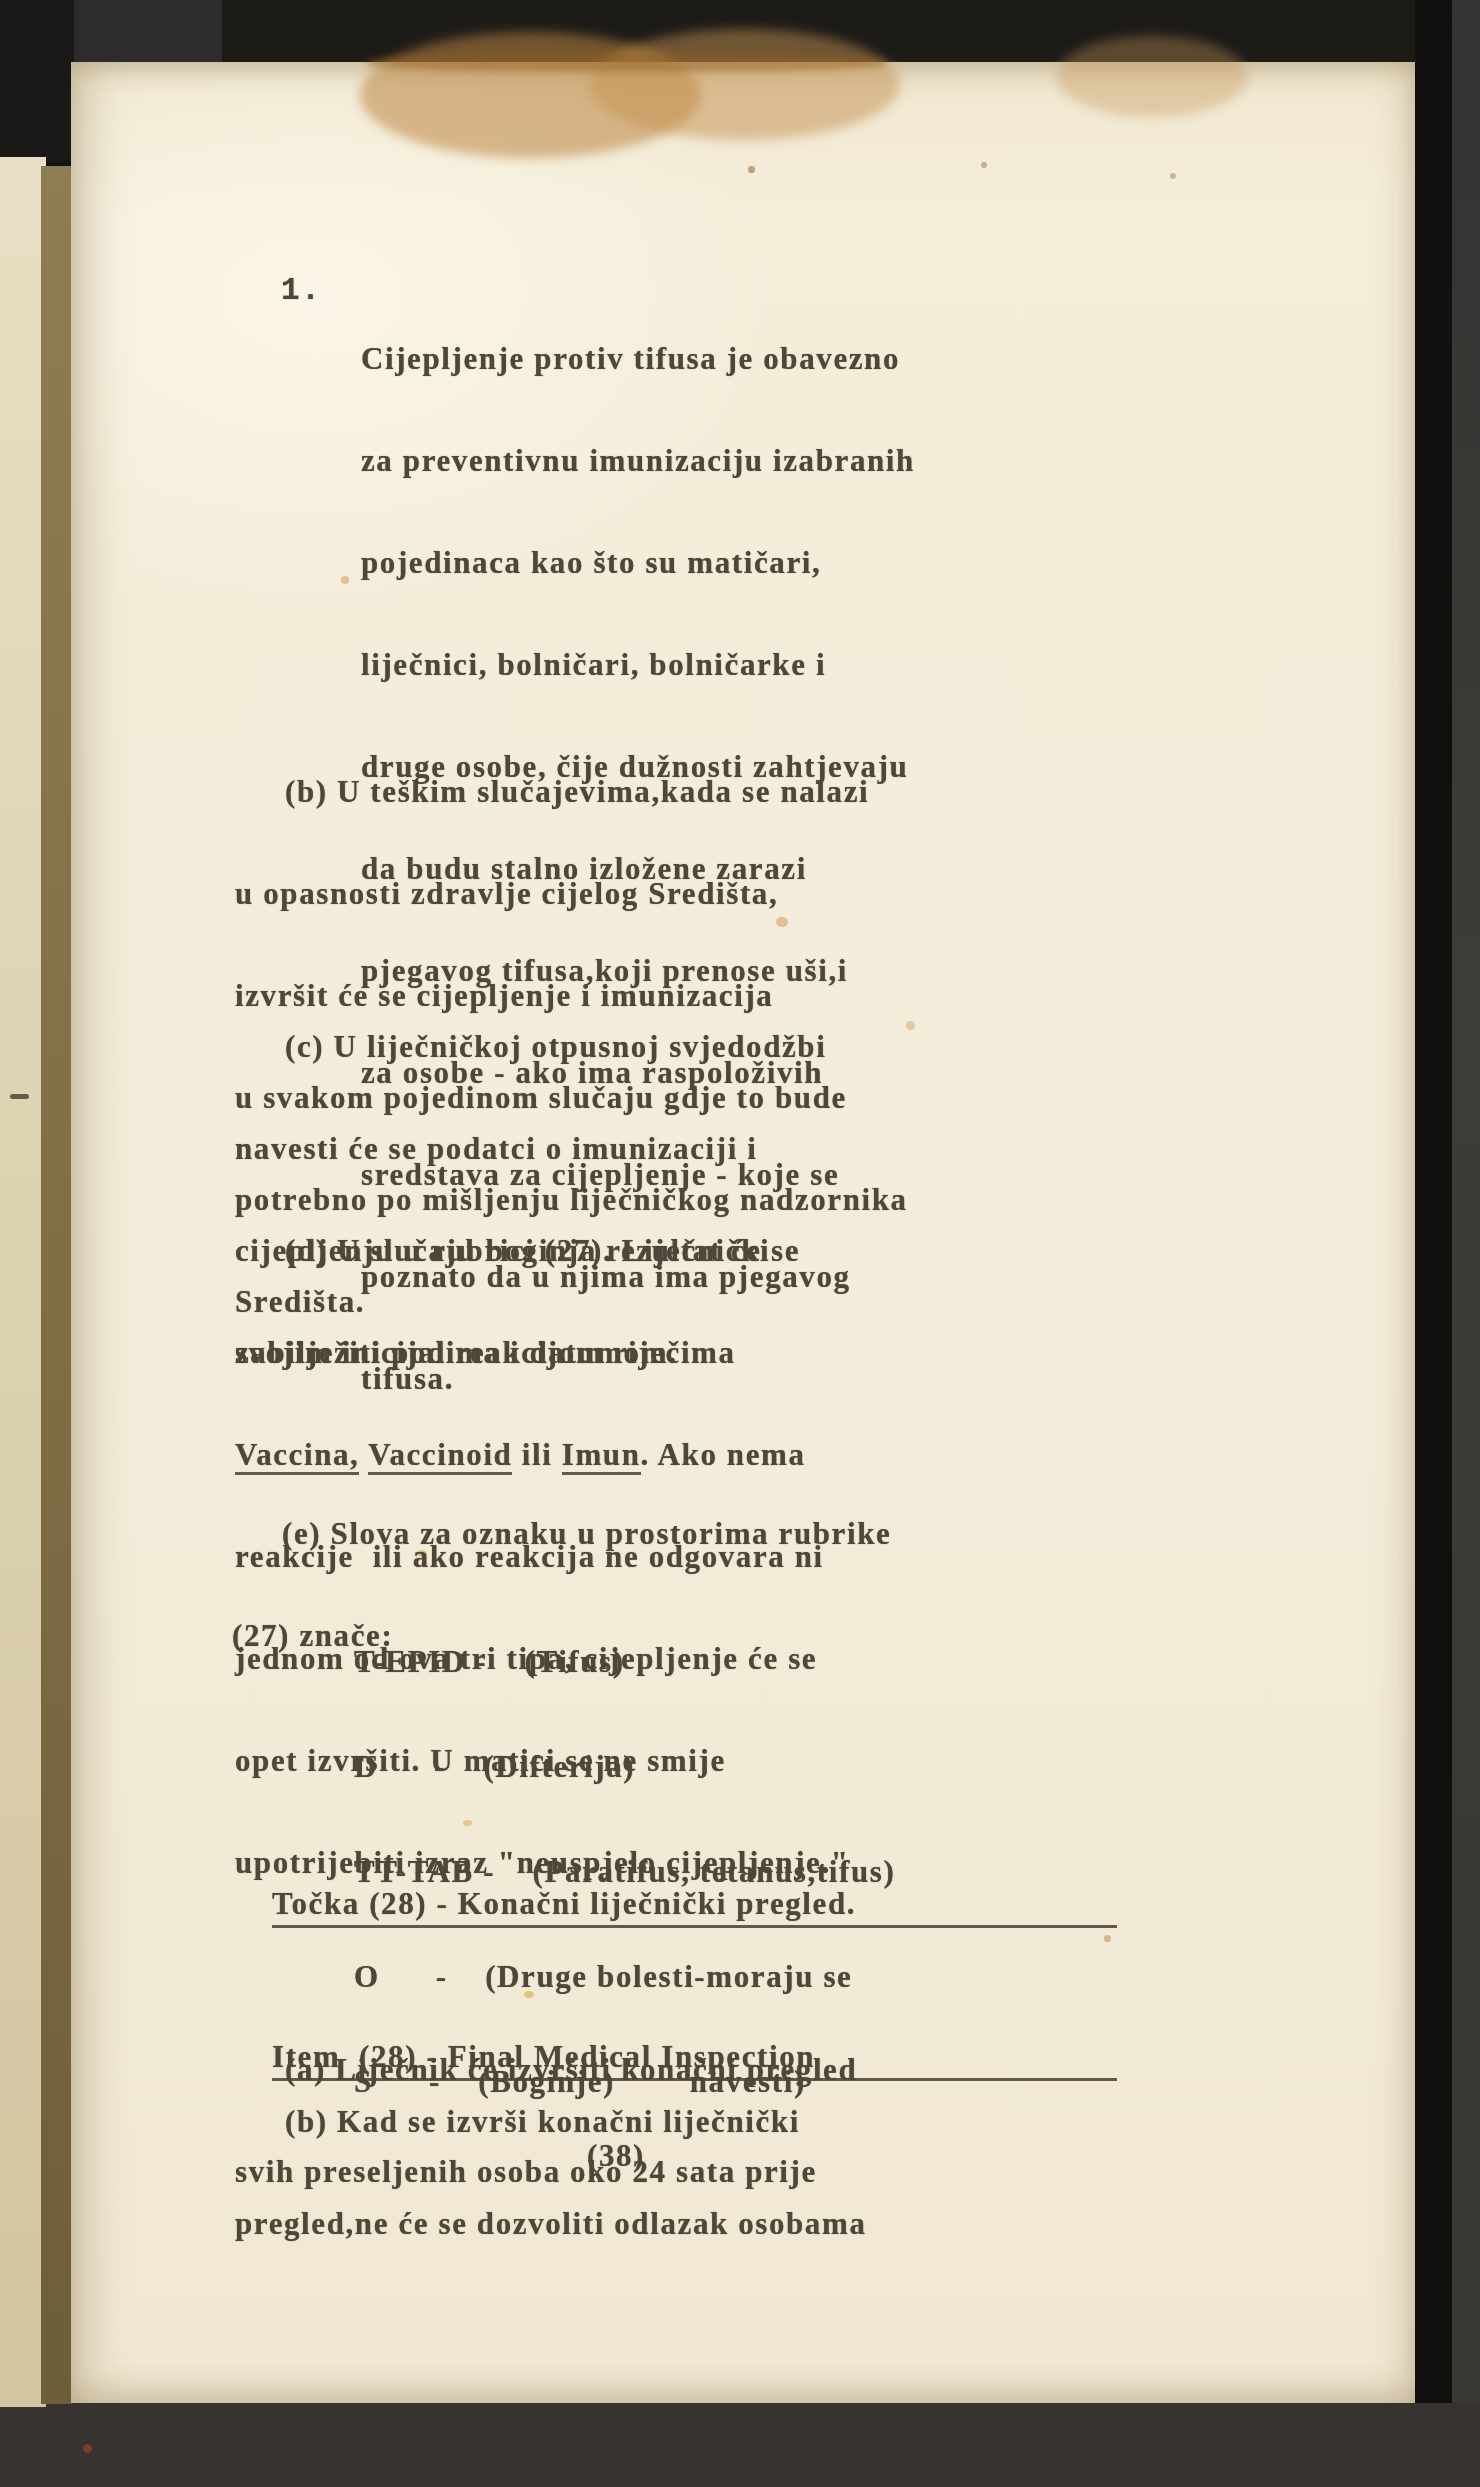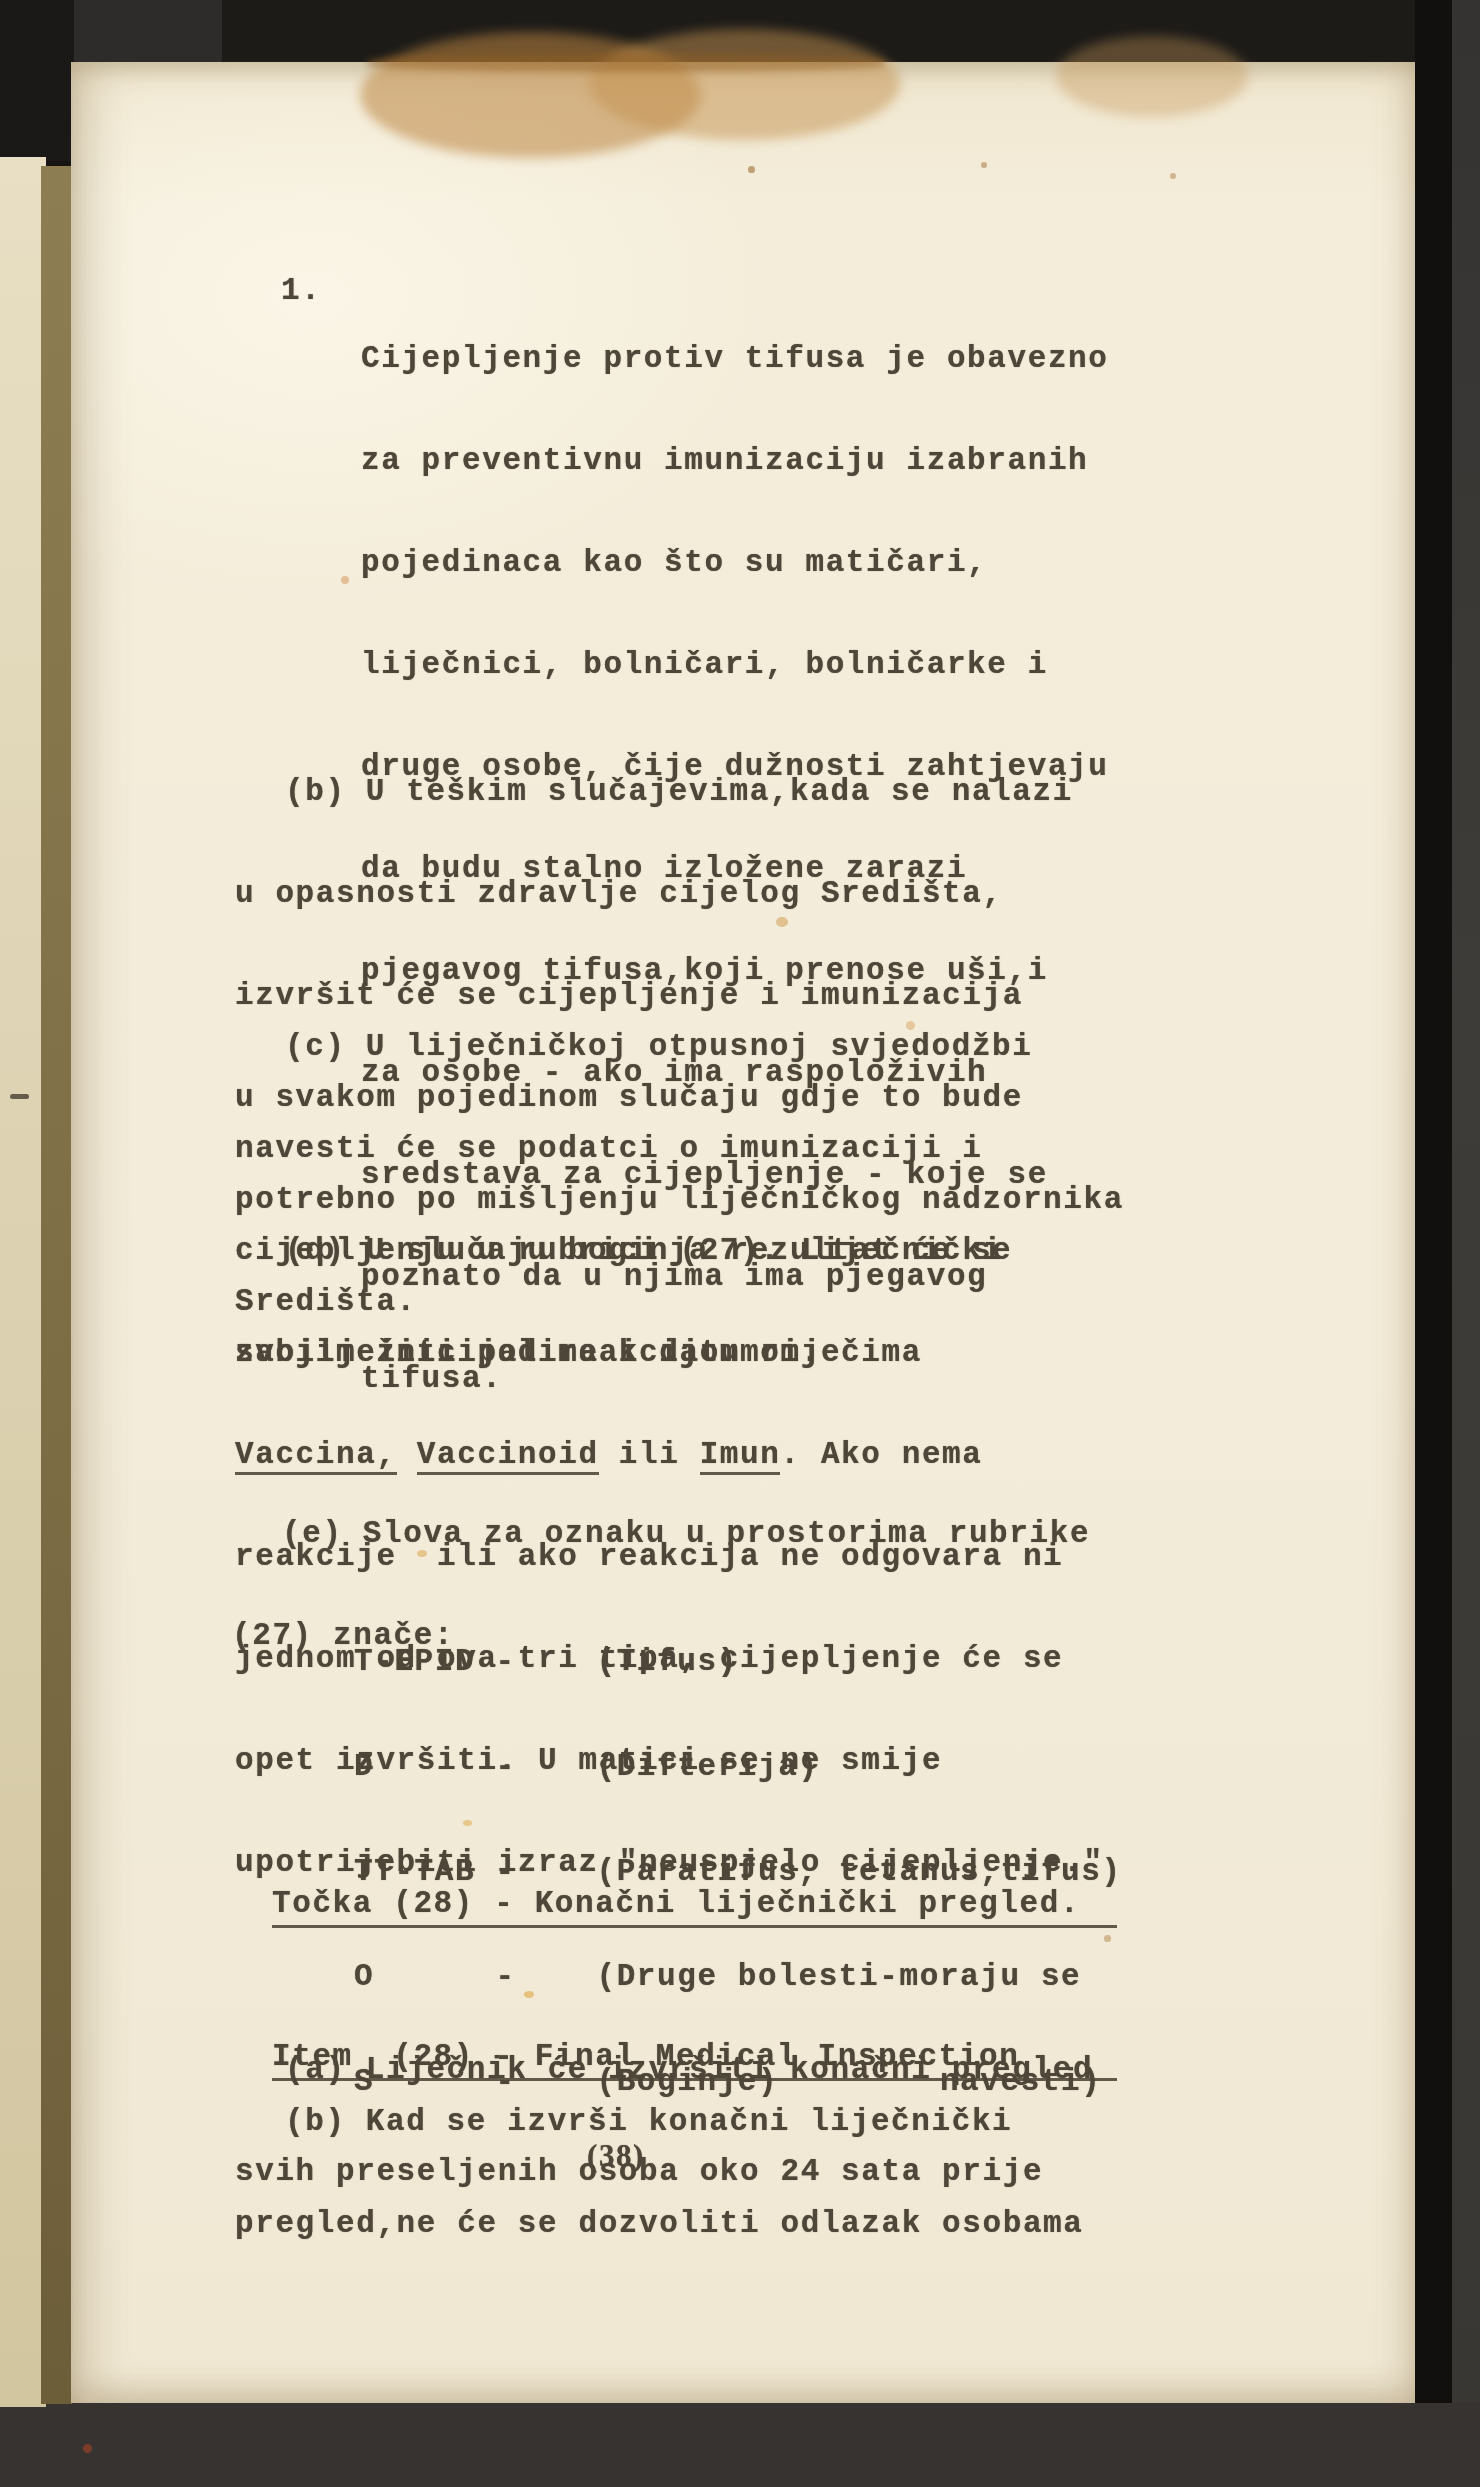--- a/index.html
+++ b/index.html
@@ -48,21 +48,21 @@
   .block {
     position: absolute;
     color: #4f463a;
     font-size: 31px;
     font-weight: 700;
     letter-spacing: 1.6px;
     line-height: 34px;
     white-space: pre;
     text-shadow: 0 0 1px rgba(82,72,58,0.75);
   }
-  .ln { min-height: 34px; }
+  .ln { min-height: 34px; font-family: Liberation Serif, serif; }
   .ln.indent { padding-left: 50px; }
   .legend .ln { line-height: 37px; min-height: 37px; }
   .heading { width: 845px; }
   .heading .ln {
     line-height: 42px; min-height: 42px;
     border-bottom: 3px solid rgba(77,68,55,0.88);
     margin-top: 40px;
   }
   .u { border-bottom: 3px solid rgba(77,68,55,0.88); }
 </style>

